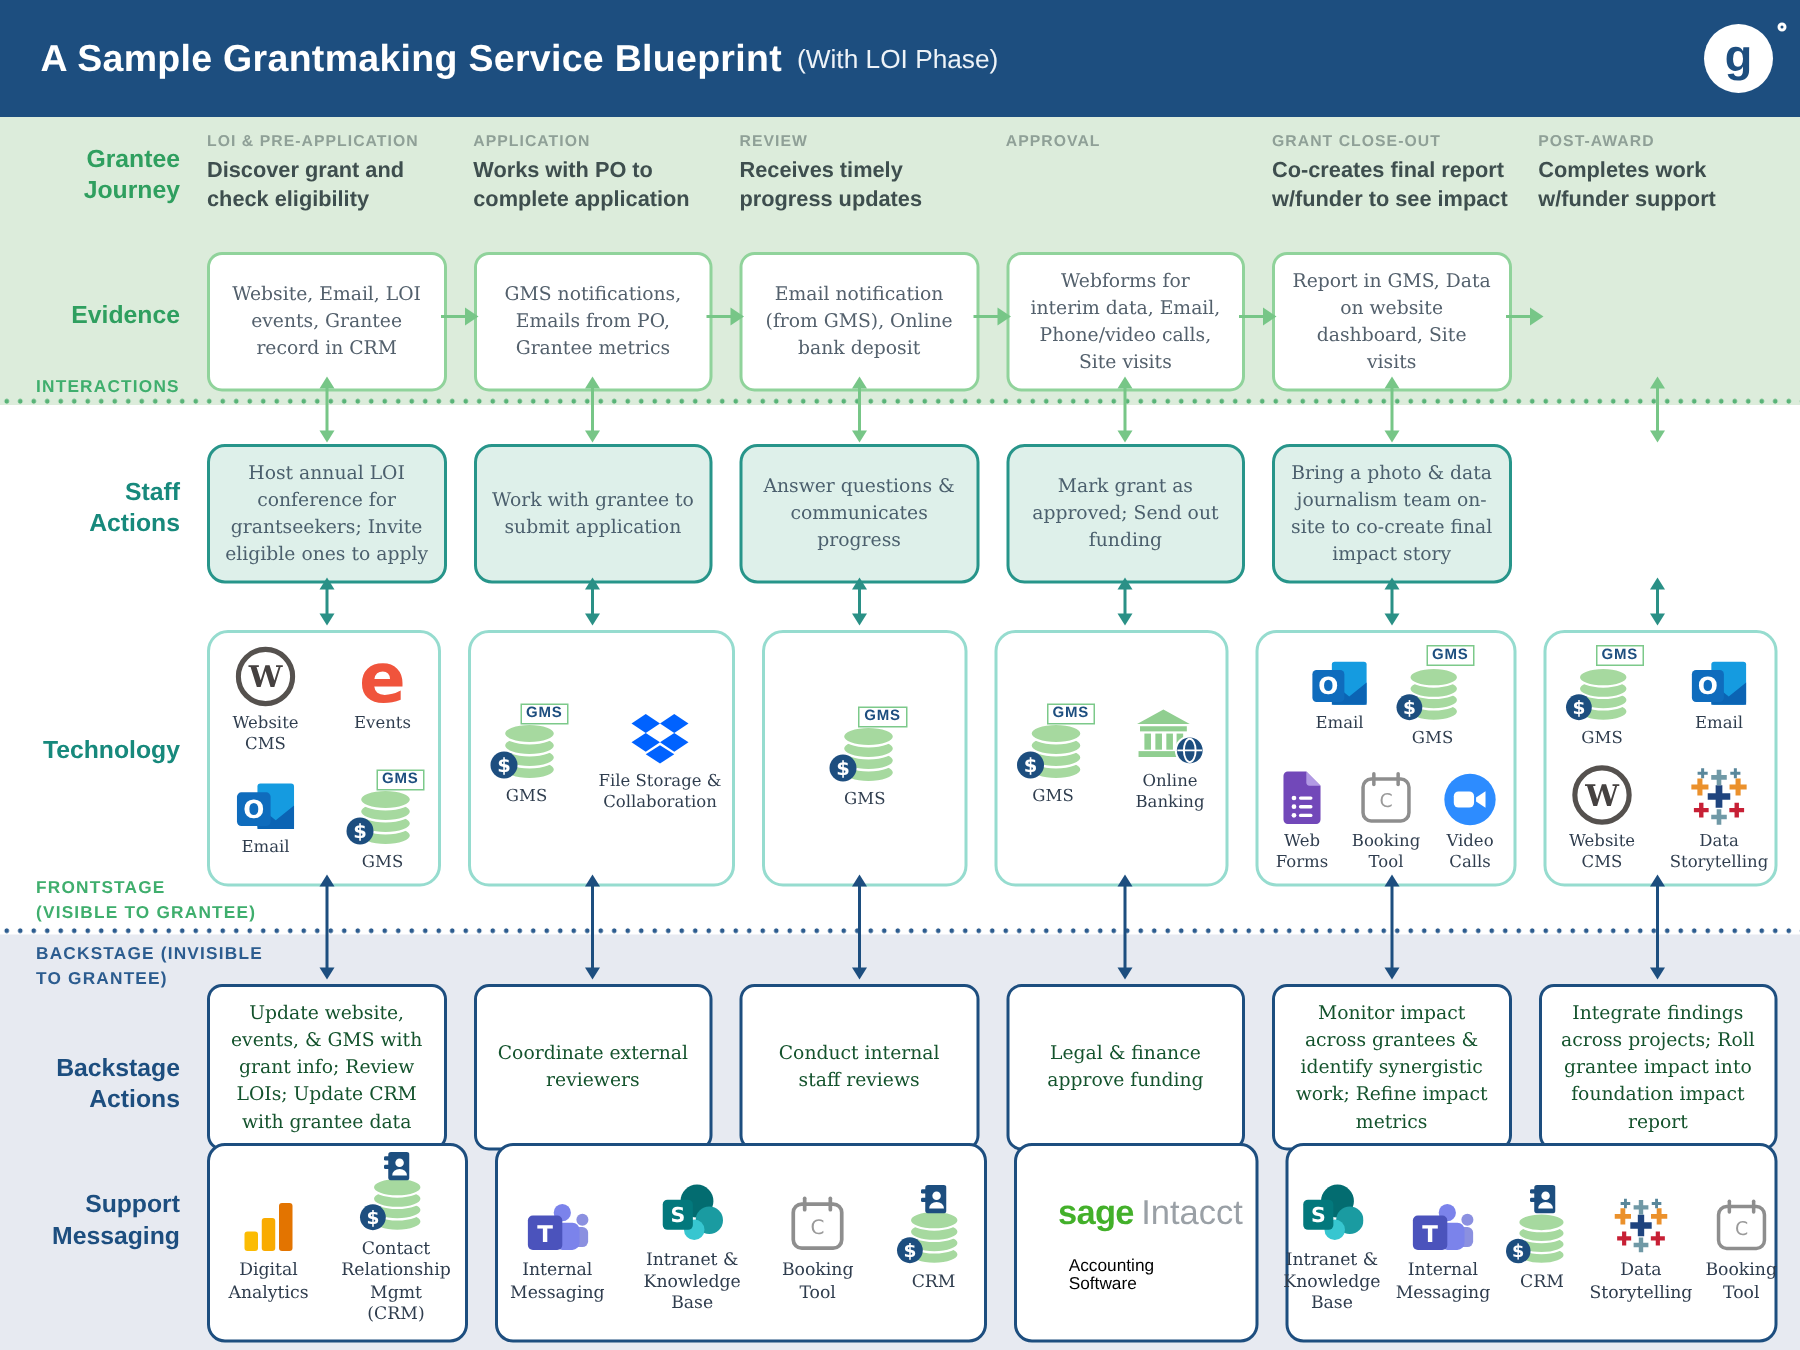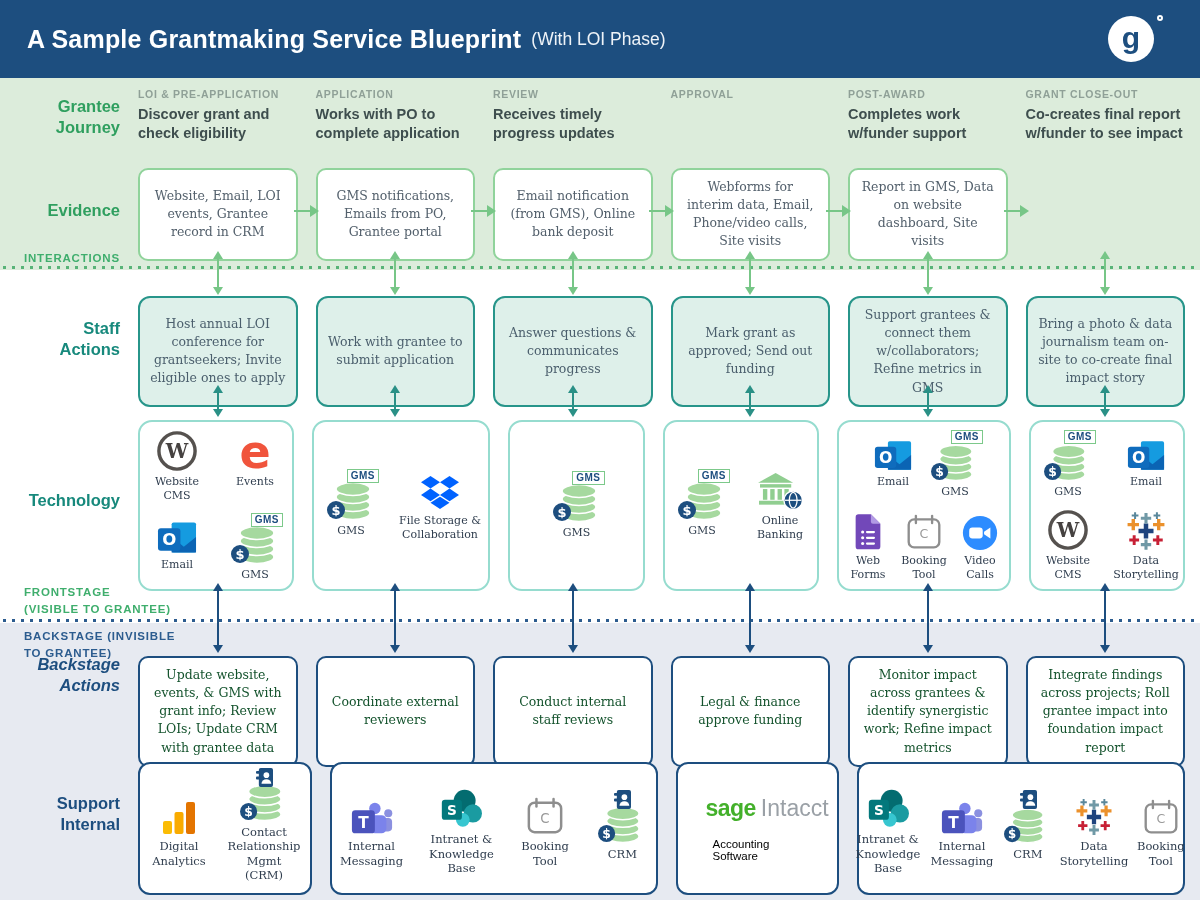--- a/index.html
+++ b/index.html
@@ -1,21 +1,21 @@
 <!DOCTYPE html>
 <html><head>
 <meta charset="utf-8">
 <style>
   * { margin:0; padding:0; box-sizing:border-box; }
   body { background:#ffffff; font-family:"Liberation Sans", sans-serif; }
   #page { position:relative; width:1200px; height:900px; background:#ffffff; overflow:hidden; }
 
   
   .header { position:absolute; top:0; left:0; right:0; height:78px; background:#1d4e7f;
-            display:flex; align-items:center; padding:0 46px 0 27px; }
+            display:flex; align-items:center; padding:0 18px 0 27px; }
   .header .title { color:#ffffff; font-size:25px; font-weight:bold; letter-spacing:.2px; }
   .header .subtitle { color:#eef3f8; font-size:17.5px; font-weight:400; margin-left:10px; }
   .logo { margin-left:auto; position:relative; width:46px; height:46px; background:#ffffff;
           border-radius:50%; display:flex; align-items:center; justify-content:center; }
   .logo .g { color:#1d4e7f; font-size:30px; font-weight:bold; line-height:1; margin-top:-3px; }
   .logo .deg { position:absolute; top:-1px; right:-9px; width:6px; height:6px;
                border:2px solid #ffffff; border-radius:50%; }
 
   
   .zone-green { position:absolute; top:78px; left:0; right:0; height:192px; background:#dcecdb; }
@@ -235,65 +235,64 @@
 Journey</div>
   <div class="rowlabel lab-green" style="top:200px;">Evidence</div>
   <div class="zonelabel zl-green" style="top:250px;">INTERACTIONS</div>
   <div class="rowlabel lab-teal" style="top:318px;">Staff
 Actions</div>
   <div class="rowlabel lab-teal" style="top:490px;">Technology</div>
   <div class="zonelabel zl-green" style="top:584px;">FRONTSTAGE
 (VISIBLE TO GRANTEE)</div>
   <div class="zonelabel zl-navy" style="top:628px;">BACKSTAGE (INVISIBLE
 TO GRANTEE)</div>
-  <div class="rowlabel lab-navy" style="top:654px;font-style:italic;">Backstage
+  <div class="rowlabel lab-navy" style="top:702px;">Backstage
 Actions</div>
   <div class="rowlabel lab-navy" style="top:793px;">Support
-Internal</div>
+Messaging</div>
 
   <div class="cols" style="top:88px;">
     <div class="stage">
       <div class="kicker">LOI &amp; PRE-APPLICATION</div>
       <div class="stitle">Discover grant and check eligibility</div>
     </div>
     <div class="stage">
       <div class="kicker">APPLICATION</div>
       <div class="stitle">Works with PO to complete application</div>
     </div>
     <div class="stage">
       <div class="kicker">REVIEW</div>
       <div class="stitle">Receives timely progress updates</div>
     </div>
     <div class="stage">
       <div class="kicker">APPROVAL</div>
     </div>
     <div class="stage">
+      <div class="kicker">GRANT CLOSE-OUT</div>
+      <div class="stitle">Co-creates final report w/funder to see impact</div>
+    </div>
+    <div class="stage">
       <div class="kicker">POST-AWARD</div>
       <div class="stitle">Completes work w/funder support</div>
     </div>
-    <div class="stage">
-      <div class="kicker">GRANT CLOSE-OUT</div>
-      <div class="stitle">Co-creates final report w/funder to see impact</div>
-    </div>
   </div>
 
   <div class="cols" style="top:168px; height:86px;">
     <div class="bx ebox">Website, Email, LOI events, Grantee record in CRM</div>
-    <div class="bx ebox">GMS notifications, Emails from PO, Grantee portal</div>
+    <div class="bx ebox">GMS notifications, Emails from PO, Grantee metrics</div>
     <div class="bx ebox">Email notification (from GMS), Online bank deposit</div>
     <div class="bx ebox">Webforms for interim data, Email, Phone/video calls, Site visits</div>
     <div class="bx ebox">Report in GMS, Data on website dashboard, Site visits</div>
   </div>
 
   <div class="cols" style="top:296px; height:86px;">
     <div class="bx sbox">Host annual LOI conference for grantseekers; Invite eligible ones to apply</div>
     <div class="bx sbox">Work with grantee to submit application</div>
     <div class="bx sbox">Answer questions &amp; communicates progress</div>
     <div class="bx sbox">Mark grant as approved; Send out funding</div>
-    <div class="bx sbox">Support grantees &amp; connect them w/collaborators; Refine metrics in GMS</div>
     <div class="bx sbox">Bring a photo &amp; data journalism team on-site to co-create final impact story</div>
   </div>
 
   <div class="cols" style="top:420px; height:160px;">
 
     <div class="tbox">
       <div class="trow">
         <div class="tool">
           <span class="ticon">
               <svg width="40" height="42" viewBox="0 0 42 42">

